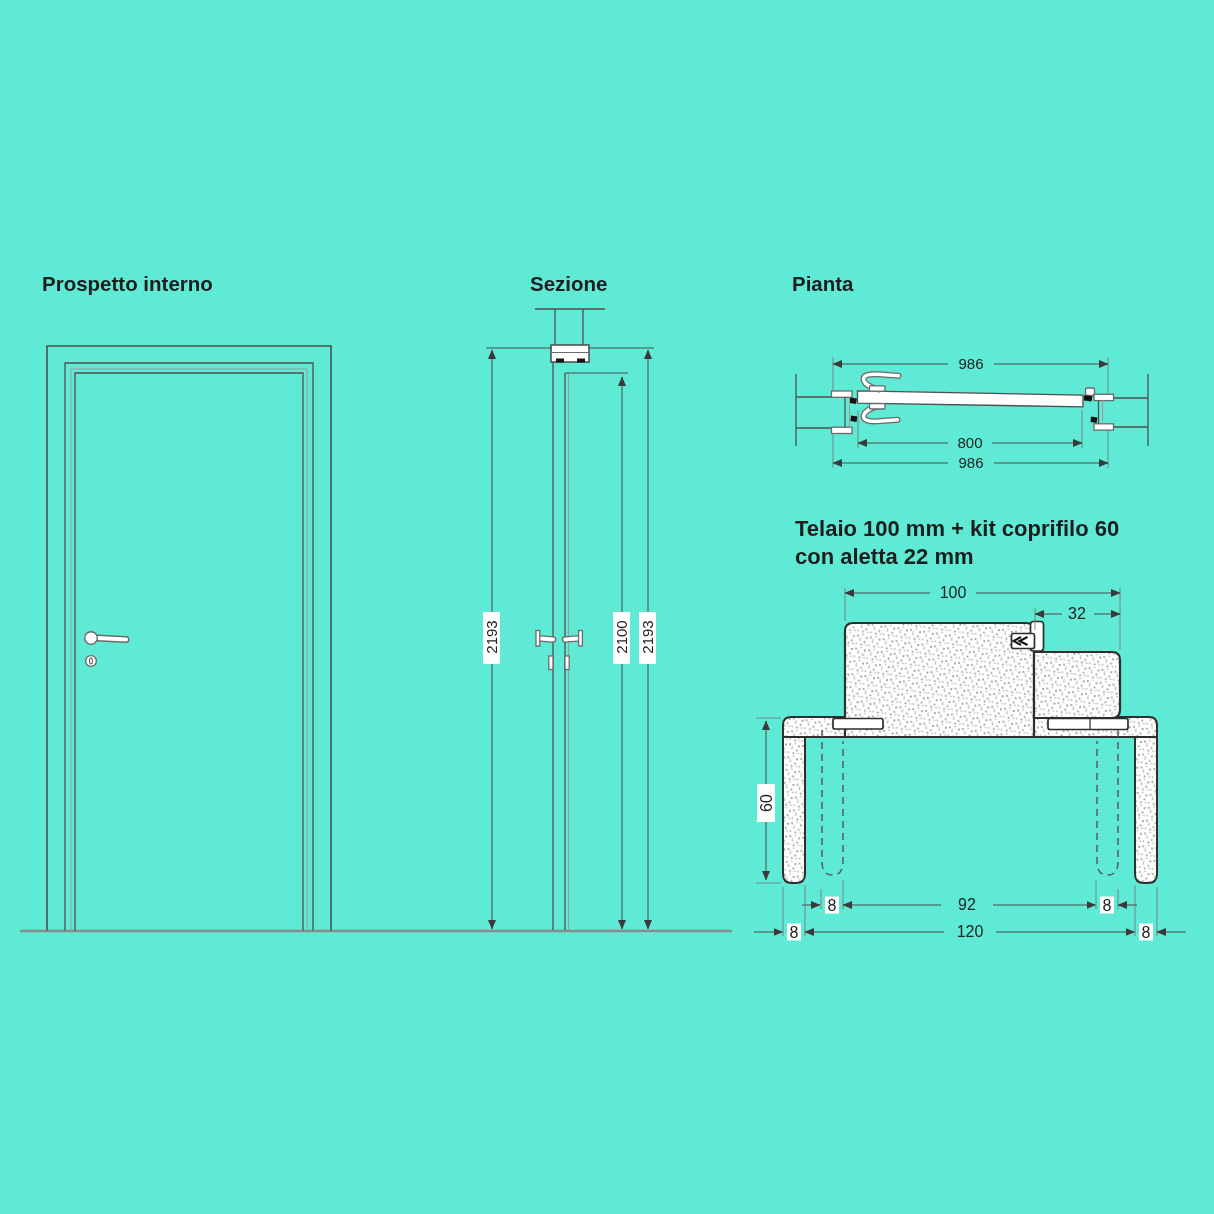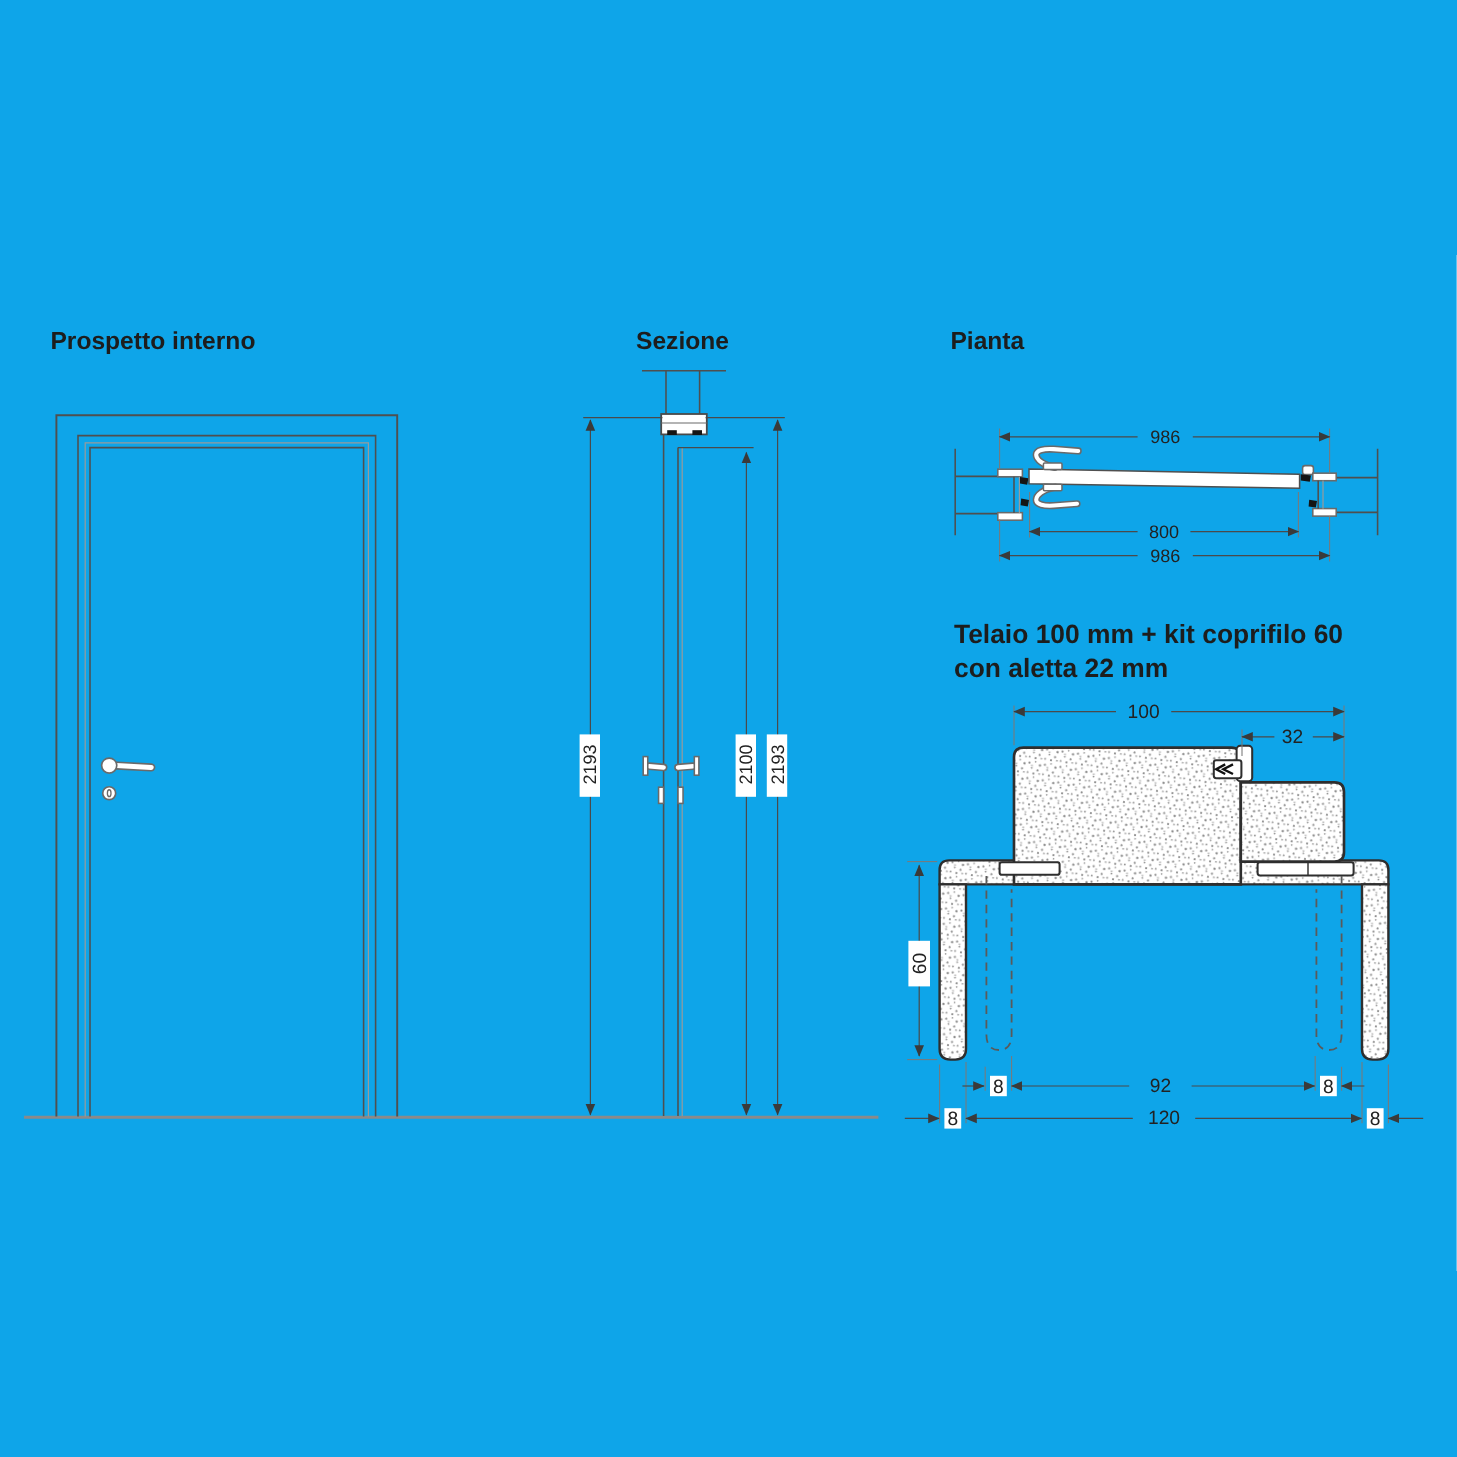--- a/index.html
+++ b/index.html
@@ -1,16 +1,16 @@
 <!DOCTYPE html>
 <html><head>
 <meta charset="utf-8">
 <style>
   html,body{margin:0;padding:0;background:#ffffff;}
-  #stage{position:relative;width:1214px;height:1214px;background:#0ea5e9;overflow:hidden;
+  #stage{position:relative;width:1214px;height:1214px;background:#5eead4;overflow:hidden;
          font-family:"Liberation Sans", sans-serif;}
   svg{position:absolute;left:0;top:0;}
   text{font-family:"Liberation Sans", sans-serif;fill:#1f1f1f;}
   .vtitle{font-size:20.5px;font-weight:bold;fill:#1d1d1d;}
   .dtitle{font-size:22px;font-weight:bold;fill:#1d1d1d;}
   .dim{font-size:15px;fill:#222;}
   .dim2{font-size:16px;fill:#222;}
   .thin{stroke:#7a7a7a;stroke-width:0.9;fill:none;}
   .line{stroke:#4f4f4f;stroke-width:1.3;fill:none;}
   .lineT{stroke:#4f4f4f;stroke-width:1.6;fill:none;}

